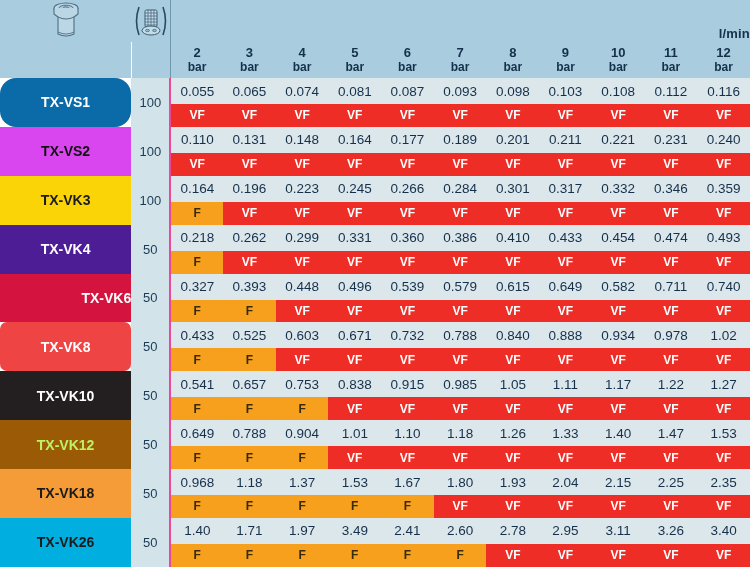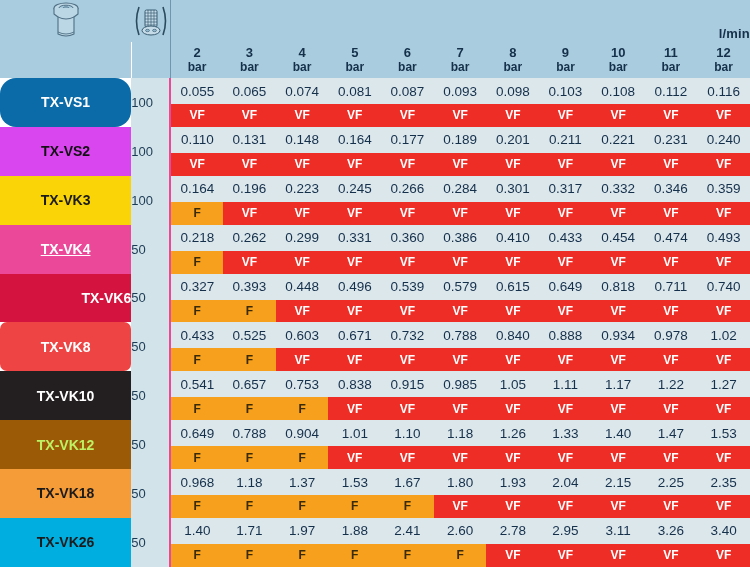--- a/index.html
+++ b/index.html
@@ -94,20 +94,21 @@
     text-align: center;
     vertical-align: middle;
     font-size: 14px;
     font-weight: bold;
     border-top: 3px solid #ffffff;
     border-right: 3px solid #ffffff;
     border-left: 3px solid #ffffff;
   }
   .mesh-cell {
     background: #D3E3EA;
+    text-align: center;
     vertical-align: middle;
     font-size: 13px;
     color: #1B3B55;
     border-top: 3px solid #ffffff;
     border-right: 3px solid #ffffff;
   }
 
   
   .val-cell {
     background: #DCE7EC;
@@ -323,21 +324,21 @@
           <td class="flag-cell flag-VF">VF</td>
           <td class="flag-cell flag-VF">VF</td>
           <td class="flag-cell flag-VF">VF</td>
           <td class="flag-cell flag-VF">VF</td>
           <td class="flag-cell flag-VF">VF</td>
           <td class="flag-cell flag-VF">VF</td>
           <td class="flag-cell flag-VF">VF</td>
           <td class="flag-cell flag-VF">VF</td>
         </tr>
         <tr>
-          <td class="name-cell" rowspan="2" style="background: #ec4899; color: rgb(255, 255, 255); text-decoration: underline;">TX-VK4</td>
+          <td class="name-cell" rowspan="2" style="background: #4c1d95; color: rgb(255, 255, 255);">TX-VK4</td>
           <td class="mesh-cell" rowspan="2">50</td>
           <td class="val-cell firstcol">0.218</td>
           <td class="val-cell">0.262</td>
           <td class="val-cell">0.299</td>
           <td class="val-cell">0.331</td>
           <td class="val-cell">0.360</td>
           <td class="val-cell">0.386</td>
           <td class="val-cell">0.410</td>
           <td class="val-cell">0.433</td>
           <td class="val-cell">0.454</td>
@@ -361,21 +362,21 @@
           <td class="name-cell" rowspan="2" style="background: rgb(212, 19, 62); color: rgb(255, 255, 255); text-align: right;">TX-VK6</td>
           <td class="mesh-cell" rowspan="2">50</td>
           <td class="val-cell firstcol">0.327</td>
           <td class="val-cell">0.393</td>
           <td class="val-cell">0.448</td>
           <td class="val-cell">0.496</td>
           <td class="val-cell">0.539</td>
           <td class="val-cell">0.579</td>
           <td class="val-cell">0.615</td>
           <td class="val-cell">0.649</td>
-          <td class="val-cell">0.818</td>
+          <td class="val-cell">0.582</td>
           <td class="val-cell">0.711</td>
           <td class="val-cell">0.740</td>
         </tr>
         <tr>
           <td class="flag-cell flag-F firstcol">F</td>
           <td class="flag-cell flag-F">F</td>
           <td class="flag-cell flag-VF">VF</td>
           <td class="flag-cell flag-VF">VF</td>
           <td class="flag-cell flag-VF">VF</td>
           <td class="flag-cell flag-VF">VF</td>
@@ -496,21 +497,21 @@
           <td class="flag-cell flag-VF">VF</td>
           <td class="flag-cell flag-VF">VF</td>
           <td class="flag-cell flag-VF">VF</td>
         </tr>
         <tr>
           <td class="name-cell" rowspan="2" style="background: rgb(0, 174, 224); color: rgb(27, 27, 27);">TX-VK26</td>
           <td class="mesh-cell" rowspan="2">50</td>
           <td class="val-cell firstcol">1.40</td>
           <td class="val-cell">1.71</td>
           <td class="val-cell">1.97</td>
-          <td class="val-cell">1.88</td>
+          <td class="val-cell">3.49</td>
           <td class="val-cell">2.41</td>
           <td class="val-cell">2.60</td>
           <td class="val-cell">2.78</td>
           <td class="val-cell">2.95</td>
           <td class="val-cell">3.11</td>
           <td class="val-cell">3.26</td>
           <td class="val-cell">3.40</td>
         </tr>
         <tr>
           <td class="flag-cell flag-F firstcol">F</td>

